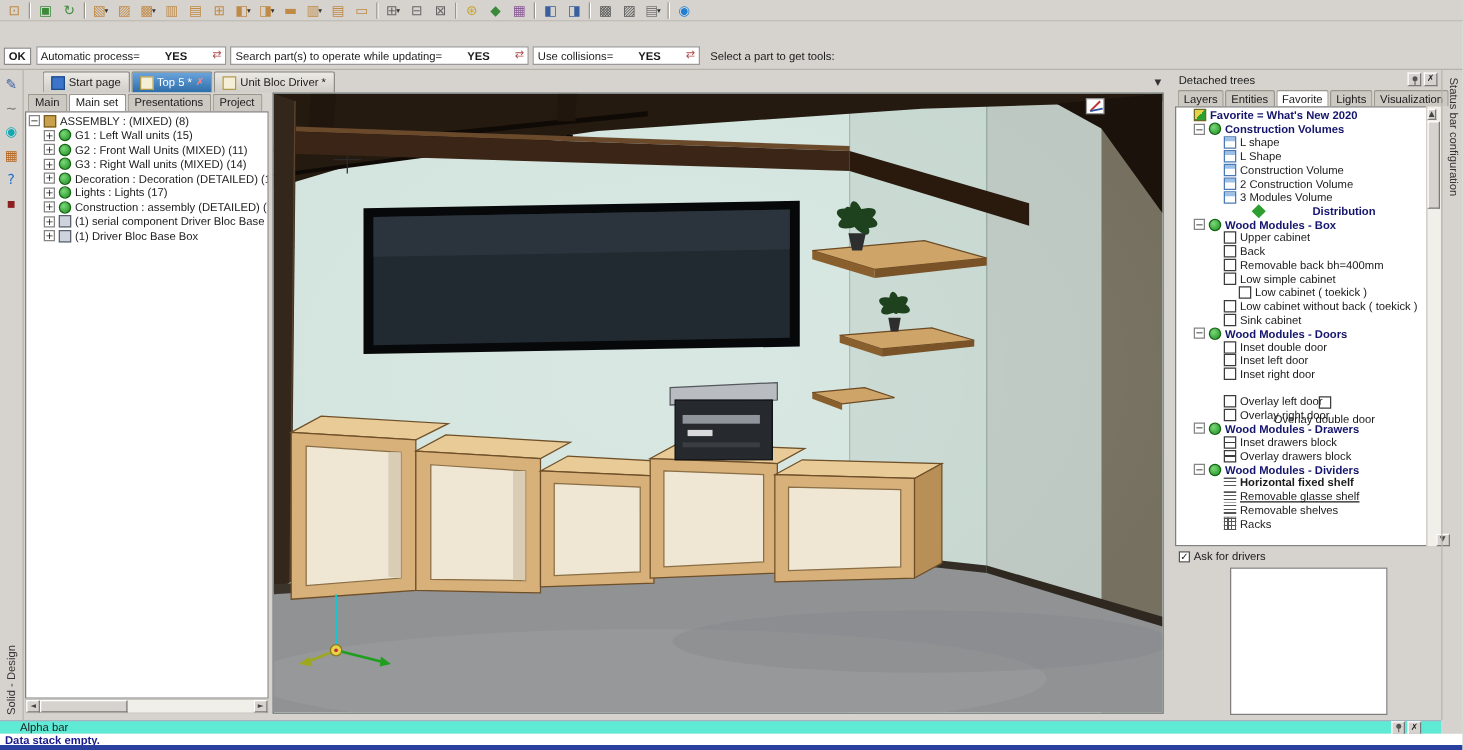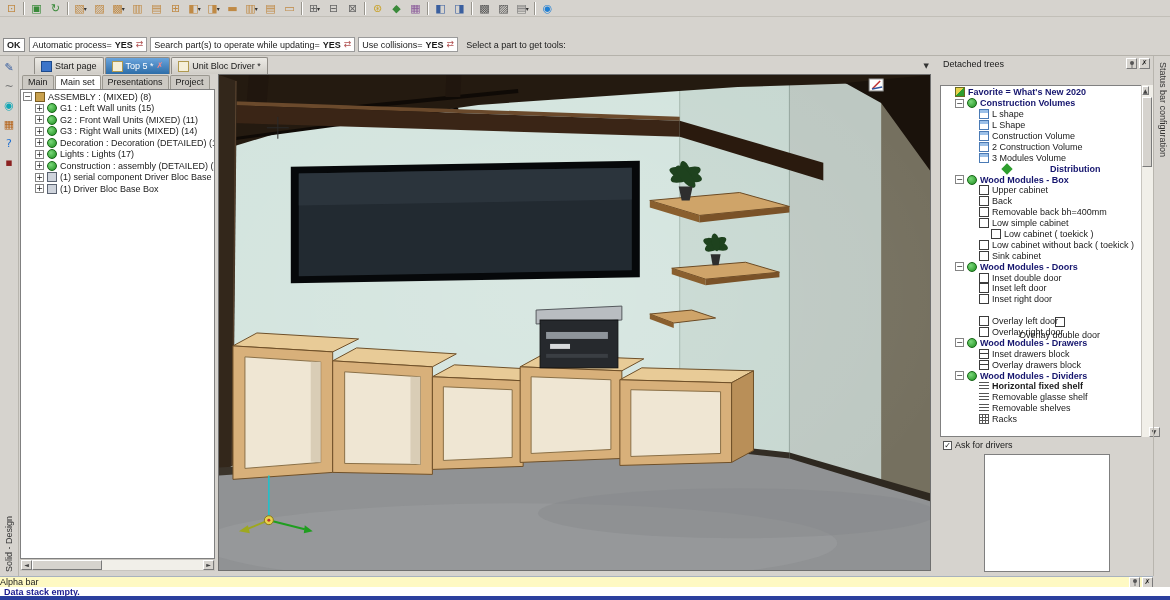--- a/index.html
+++ b/index.html
@@ -15,21 +15,21 @@
   .tbi{width:17px;height:15px;display:flex;align-items:center;justify-content:center;flex:none;border:1px solid transparent;}
   .tbi .glyph{font-size:11px;}
   .tbi .dd{font-size:6px;color:#333;margin-left:-1px;font-family:"DejaVu Sans",sans-serif;}
   .tb-sep{width:1px;height:13px;background:#98958d;border-right:1px solid #ffffff;margin:0 2px;flex:none;}
 
   
   #promptbar{left:0;top:34px;width:1170px;height:22px;display:flex;align-items:center;gap:4px;
              padding-left:3px;box-sizing:border-box;border-bottom:1px solid #b5b2ab;}
   .ok-box{background:#fff;border:1px solid #8a8a8a;padding:1px 3px;font-weight:bold;}
   .pfield{background:#fff;border:1px solid #9a9a9a;height:15px;display:inline-flex;align-items:center;
-          padding:0 3px;gap:3px;box-sizing:border-box;white-space:nowrap;}
+          padding:0 3px;gap:20px;box-sizing:border-box;white-space:nowrap;}
   .pf-value{font-weight:bold;}
   .pf-toggle{color:#b05050;font-size:9px;}
   .prompt-hint{margin-left:4px;white-space:nowrap;}
 
   
   #tabstrip{left:20px;top:56px;width:915px;height:18px;display:flex;align-items:flex-end;gap:1px;
             padding-left:14px;box-sizing:border-box;position:absolute;}
   .doc-tab{height:17px;display:inline-flex;align-items:center;gap:3px;padding:0 6px;
            border:1px solid #8f8c86;border-bottom:none;border-radius:2px 2px 0 0;
            background:linear-gradient(#eceae5,#d0cdc7);box-sizing:border-box;}
@@ -98,22 +98,22 @@
   .rp-tree .trow{height:10.9px;}
   .rp-check{position:absolute;left:3px;top:384px;display:flex;align-items:center;gap:3px;}
   .cb{width:9px;height:9px;border:1px solid #555;background:#fff;font-size:8px;line-height:8px;text-align:center;box-sizing:border-box;}
   .rp-preview{position:absolute;left:44px;top:398px;width:124px;height:116px;background:#fff;border:1px solid #7f7f7f;}
 
   
   #viewport{left:218px;top:74px;width:713px;height:497px;border:1px solid #6f6f6f;box-sizing:border-box;background:#d3e4de;}
   #viewport svg{display:block;width:100%;height:100%;}
 
   
-  #alphabar{left:0;top:576px;width:1153px;height:11px;background:#fef9c3;border-top:1px solid #a8b2be;
-            display:flex;align-items:center;padding:0 0;box-sizing:border-box;}
+  #alphabar{left:0;top:576px;width:1153px;height:11px;background:#5eead4;border-top:1px solid #a8b2be;
+            display:flex;align-items:center;padding:0 16px;box-sizing:border-box;}
   #alphabar .rp-title{flex:1;}
   #alphacorner{left:1153px;top:576px;width:17px;height:11px;background:#d6d3ce;}
   #statusbar{left:0;top:587px;width:1170px;height:9px;background:#ffffff;}
   .status-msg{position:absolute;left:4px;top:0;font-weight:bold;color:#1b1b8e;}
   #bottomstrip{left:0;top:596px;width:1170px;height:4px;background:#2b3f9e;}
   .splitter{background:#d6d3ce;}
 </style>
 </head>
 <body>
 
@@ -661,20 +661,38 @@
   <div class="rp-header">
     <span class="rp-title">Detached trees</span>
     <span class="winbtn">
       <svg width="8" height="8" viewBox="0 0 8 8">
           <circle cx="4" cy="3" r="2" fill="#555"></circle>
           <rect x="3.6" y="4" width="0.8" height="4" fill="#555"></rect>
         </svg>
     </span>
     <span class="winbtn glyph">✗</span>
   </div>
+  <div class="rp-tabs">
+
+  <span class="rtab">
+        <span>Layers</span>
+      </span>
+      <span class="rtab">
+        <span>Entities</span>
+      </span>
+      <span class="rtab active">
+        <span>Favorite</span>
+      </span>
+      <span class="rtab">
+        <span>Lights</span>
+      </span>
+      <span class="rtab">
+        <span>Visualization</span>
+      </span>
+    </div>
   <div class="rp-tree">
 
   <div class="trow bold" style="padding-left: 2px;">
         <span class="exp glyph" style="visibility: hidden;"></span>
         <span class="ticon" data-icon="favorite-root"></span>
         <span class="tlabel">Favorite = What's New 2020</span>
       </div>
       <div class="trow bold" style="padding-left: 14px;">
         <span class="exp glyph">−</span>
         <span class="ticon" data-icon="group"></span>
@@ -803,21 +821,21 @@
       <div class="trow bold" style="padding-left: 14px;">
         <span class="exp glyph">−</span>
         <span class="ticon" data-icon="group"></span>
         <span class="tlabel">Wood Modules - Dividers</span>
       </div>
       <div class="trow" style="padding-left: 26px; font-weight: bold;">
         <span class="exp glyph" style="visibility: hidden;"></span>
         <span class="ticon" data-icon="shelf"></span>
         <span class="tlabel">Horizontal fixed shelf</span>
       </div>
-      <div class="trow" style="padding-left: 26px;">
+      <div class="trow" style="padding-left: 26px; text-decoration: underline;">
         <span class="exp glyph" style="visibility: hidden;"></span>
         <span class="ticon" data-icon="shelf"></span>
         <span class="tlabel">Removable glasse shelf</span>
       </div>
       <div class="trow" style="padding-left: 26px;">
         <span class="exp glyph" style="visibility: hidden;"></span>
         <span class="ticon" data-icon="shelf"></span>
         <span class="tlabel">Removable shelves</span>
       </div>
       <div class="trow" style="padding-left: 26px;">

